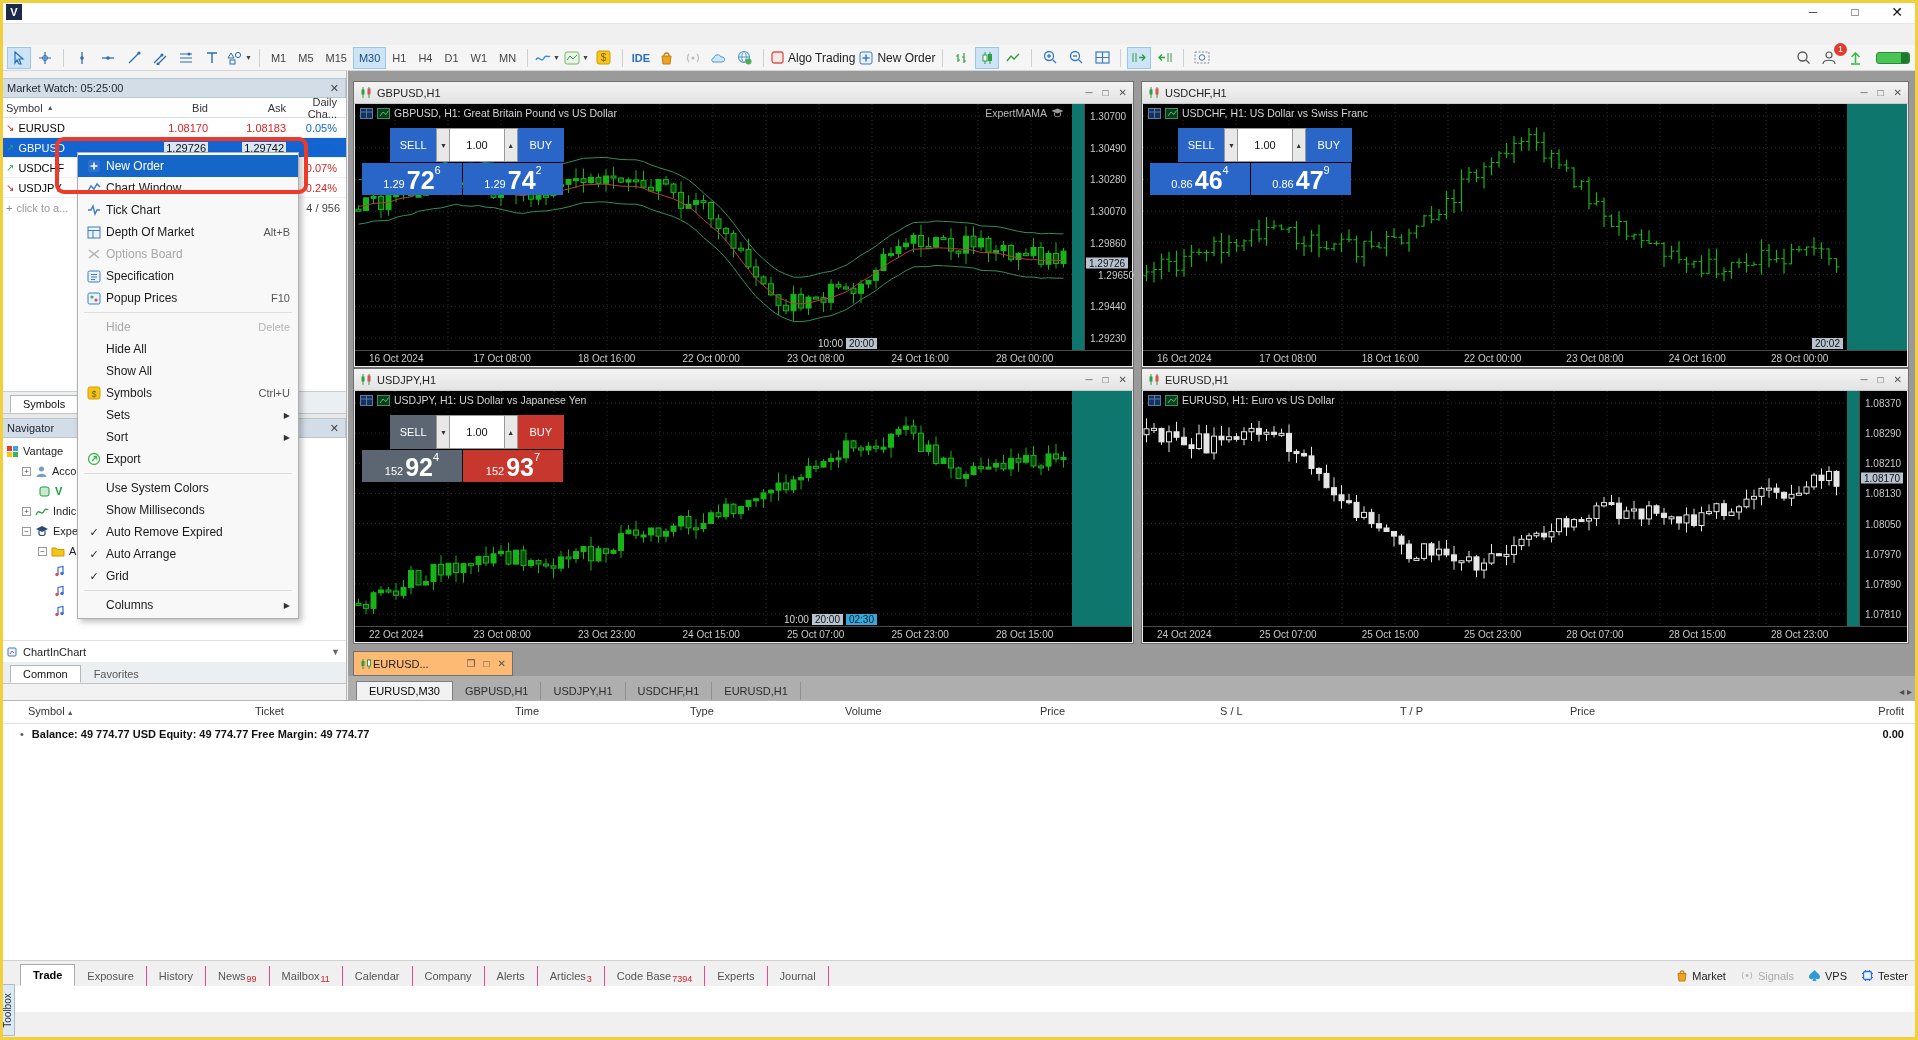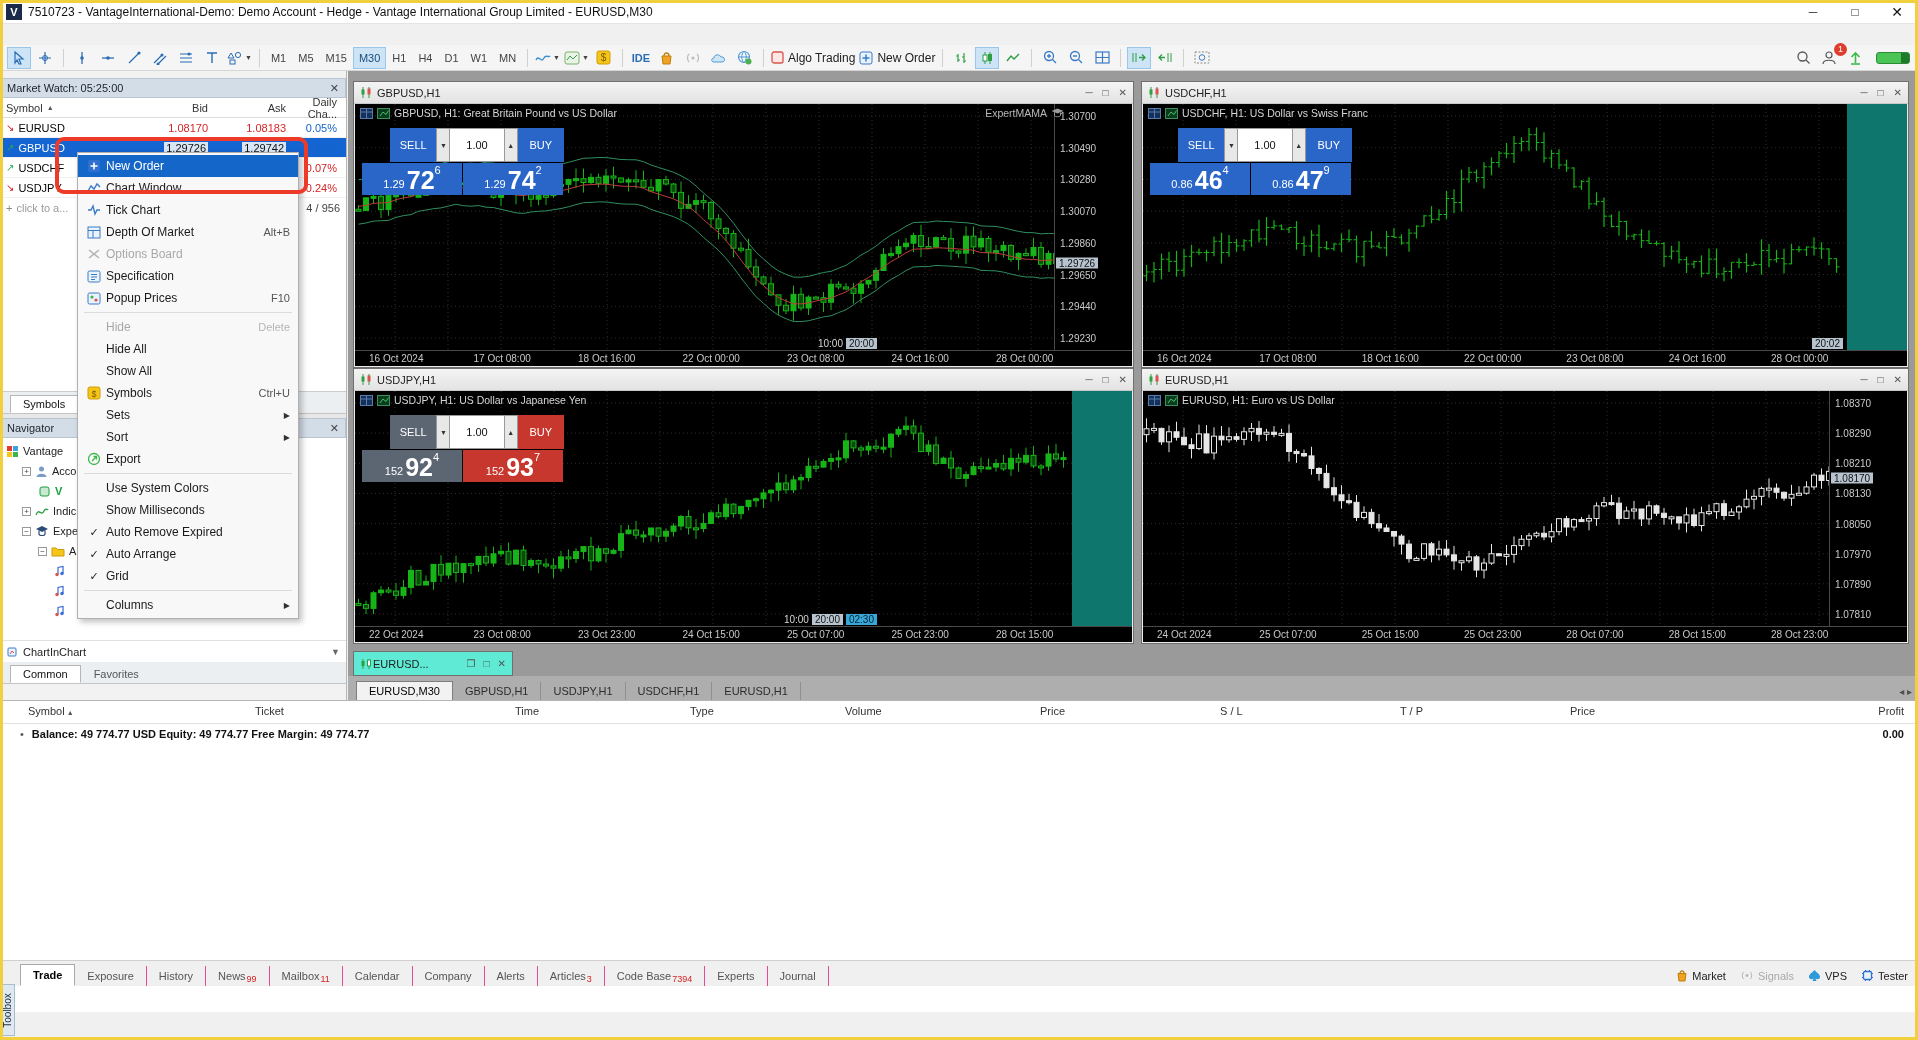--- a/index.html
+++ b/index.html
@@ -72,21 +72,21 @@
 
   .redbox { position:absolute; left:55px; top:137px; width:253px; height:57px; border:4px solid #ee3a28; border-radius:9px; z-index:80; pointer-events:none;}
 
   
   .charts { position:absolute; left:348px; top:71px; width:1570px; height:629px; background:#9a9a9a; }
   .chart-win { position:absolute; background:#ececec; border:1px solid #6f6f6f; }
   .cw-title { height:22px; display:flex; align-items:center; padding:0 6px; gap:5px; background:linear-gradient(#f4f4f4,#e3e3e3); border-bottom:1px solid #c9c9c9; font-size:11px; color:#222;}
   .cw-btns { margin-left:auto; display:flex; gap:10px; color:#555; font-size:10px;}
   .cw-body { position:absolute; left:1px; top:22px; right:1px; bottom:1px; background:#0f766e; }
   .plot { position:absolute; left:0; top:0; background:#000; }
-  .scale { position:absolute; top:0; right:0; width:78px; background:#000; border-left:1px solid #4a4a4a; }
+  .scale { position:absolute; top:0; right:0; width:48px; background:#000; border-left:1px solid #4a4a4a; }
   .scale-lab { position:absolute; left:5px; font-size:10px; color:#c9c9c9; transform:translateY(-50%);}
   .scale-tag { position:absolute; left:1px; font-size:10px; background:#b7c3cf; color:#111; padding:0 3px; transform:translateY(-50%);}
   .times { position:absolute; left:0; bottom:0; height:16px; background:#000; border-top:1px solid #4a4a4a; width:100%;}
   .time-lab { position:absolute; top:2px; font-size:10px; color:#c9c9c9; white-space:nowrap;}
   .inner-head { position:absolute; left:5px; top:3px; display:flex; align-items:center; gap:4px; font-size:10.5px; color:#d6d6d6; z-index:5;}
   .expert { position:absolute; right:8px; top:3px; font-size:10.5px; color:#b9b9b9; display:flex; gap:4px; align-items:center; z-index:5;}
   .ttags { position:absolute; bottom:1px; display:flex; gap:3px; align-items:center; z-index:6; font-size:10px;}
   .ttag-plain { color:#d6d6d6; }
   .ttag-box { background:#b7c3cf; color:#111; padding:0 3px;}
   .ttag-teal { background:#38a8d8; color:#06202e; padding:0 3px;}
@@ -96,21 +96,21 @@
   .w-btn { width:54px; display:flex; align-items:center; justify-content:center; color:#fff; font-size:11px;}
   .w-step { width:16px; background:#e8e8e8; border:1px solid #999; color:#333; font-size:7px; display:flex; align-items:center; justify-content:center;}
   .w-vol { width:62px; background:#fff; border-top:1px solid #999; border-bottom:1px solid #999; color:#111; font-size:11px; display:flex; align-items:center; justify-content:center;}
   .w-row2 { display:flex; margin-top:1px; height:32px; gap:1px;}
   .w-price { width:100px; color:#fff; display:flex; align-items:flex-end; justify-content:center; padding-bottom:2px;}
   .wp-small { font-size:11px; margin-right:2px; margin-bottom:3px;}
   .wp-big { font-size:25px; font-weight:bold; line-height:25px;}
   .wp-sup { font-size:11px; align-self:flex-start; margin-top:1px;}
   .th-blue { background:#2a66c8; } .th-gray { background:#5c6673; } .th-red { background:#c8372d; }
 
-  .mini-win { position:absolute; left:5px; top:580px; width:160px; height:25px; background:#5eead4; border:1px solid #6f6f6f; display:flex; align-items:center; gap:1px; padding:0 6px; font-size:11px; color:#222;}
+  .mini-win { position:absolute; left:5px; top:580px; width:160px; height:25px; background:#fdba74; border:1px solid #6f6f6f; display:flex; align-items:center; gap:1px; padding:0 6px; font-size:11px; color:#222;}
   .chart-tabs { position:absolute; left:0; top:605px; width:100%; height:24px; background:#aeaeae; display:flex; align-items:flex-end; padding-left:8px;}
   .ctab { font-size:11px; color:#2c2c2c; padding:3px 12px; border-right:1px solid #8f8f8f;}
   .ctab.on { background:#f2f2f2; border:1px solid #7d7d7d; border-bottom:none; color:#000;}
   .ctab-arrows { margin-left:auto; margin-right:6px; color:#4e4e4e; font-size:10px; padding-bottom:3px;}
 
   
   .toolbox { position:absolute; left:0; top:700px; width:100%; height:312px; background:#fff; border-top:1px solid #b5b5b5;}
   .tbx-head { position:relative; height:23px; border-bottom:1px solid #e0e0e0; font-size:11px; color:#333;}
   .tbx-col { position:absolute; top:4px; }
   .balance-row { position:relative; height:20px; font-size:11px; color:#111; display:flex; align-items:center; }
@@ -136,21 +136,20 @@
   .side-tab { position:absolute; left:0px; bottom:4px; width:15px; height:52px; background:#dfe9f2; border:1px solid #a9bccb; display:flex; align-items:center; justify-content:center; z-index:20;}
   .side-tab span { transform:rotate(-90deg); font-size:10px; color:#234; white-space:nowrap;}
 </style>
 </head>
 <body>
 
 <div class="app">
 
   <div class="titlebar">
     <div class="app-ico">V</div>
-    <div class="title-text">7510723 - VantageInternational-Demo: Demo Account - Hedge - Vantage International Group Limited - EURUSD,M30</div>
     <div class="win-btns">
       <div class="win-btn">─</div>
       <div class="win-btn">□</div>
       <div class="win-btn close">✕</div>
     </div>
   </div>
 
 
   <div class="toolbar">
     <div class="tb on">
@@ -830,21 +829,21 @@
             </div><div class="ttags" style="right: 195px;">
               <span class="ttag-plain">10:00</span>
               <span class="ttag-box">20:00</span>
             </div></div>
           <div class="scale" style="height: 246px;">
             <span class="scale-lab" style="top: 12px;">1.30700</span>
             <span class="scale-lab" style="top: 43.7143px;">1.30490</span>
             <span class="scale-lab" style="top: 75.4286px;">1.30280</span>
             <span class="scale-lab" style="top: 107.143px;">1.30070</span>
             <span class="scale-lab" style="top: 138.857px;">1.29860</span>
-            <span class="scale-lab" style="top: 170.571px;">1.29650</span>
+            <span class="scale-lab" style="top: 170.571px; margin-left: 8px;">1.29650</span>
             <span class="scale-lab" style="top: 202.286px;">1.29440</span>
             <span class="scale-lab" style="top: 234px;">1.29230</span>
             <span class="scale-tag" style="top: 158.964px;">1.29726</span>
           </div>
           <div class="times" style="top: 246px;">
             <span class="time-lab" style="left: 14px;">16 Oct 2024</span>
             <span class="time-lab" style="left: 118.5px;">17 Oct 08:00</span>
             <span class="time-lab" style="left: 223px;">18 Oct 16:00</span>
             <span class="time-lab" style="left: 327.5px;">22 Oct 00:00</span>
             <span class="time-lab" style="left: 432px;">23 Oct 08:00</span>

